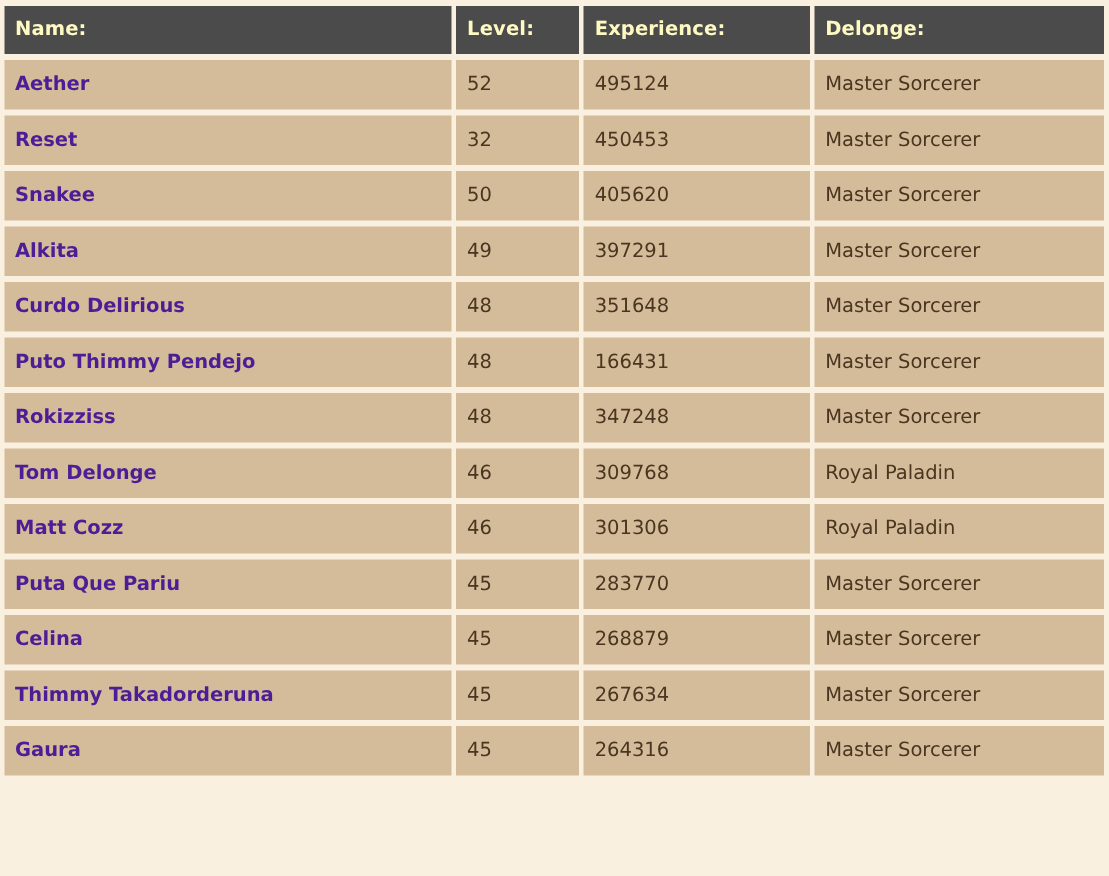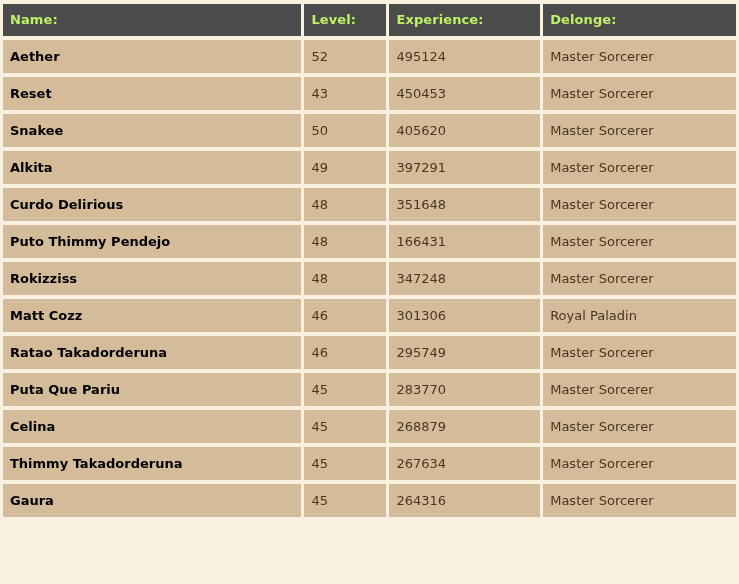--- a/index.html
+++ b/index.html
@@ -20,21 +20,21 @@
     border-collapse: separate;
     border-spacing: 3px 4px;
     margin: 0;
     padding: 0;
     table-layout: fixed;
   }
 
   
   #highscores-table thead th {
     background: #4b4b4b;
-    color: #bef264;
+    color: #fef9c3;
     font-weight: bold;
     font-size: 13px;
     text-align: left;
     padding: 8px 7px 9px 7px;
     vertical-align: middle;
     white-space: nowrap;
     letter-spacing: 0.1px;
   }
 
   
@@ -52,21 +52,21 @@
 
   .col-name   { width: 291px; }
   .col-level  { width: 80px;  }
   .col-exp    { width: 147px; }
   .col-voc    { width: 188px; }
 
   td.cell-name {
     font-weight: bold;
   }
   .player-link {
-    color: #000000;
+    color: #4c1d95;
     text-decoration: none;
     font-weight: bold;
     cursor: pointer;
   }
 
   td.cell-level,
   td.cell-exp,
   td.cell-voc {
     color: #4a3520;
   }
@@ -91,21 +91,21 @@
   </thead>
   <tbody id="table-body">
       <tr>
         <td class="cell-name"><a class="player-link">Aether</a></td>
         <td class="cell-level">52</td>
         <td class="cell-exp">495124</td>
         <td class="cell-voc">Master Sorcerer</td>
       </tr>
       <tr>
         <td class="cell-name"><a class="player-link">Reset</a></td>
-        <td class="cell-level">43</td>
+        <td class="cell-level">32</td>
         <td class="cell-exp">450453</td>
         <td class="cell-voc">Master Sorcerer</td>
       </tr>
       <tr>
         <td class="cell-name"><a class="player-link">Snakee</a></td>
         <td class="cell-level">50</td>
         <td class="cell-exp">405620</td>
         <td class="cell-voc">Master Sorcerer</td>
       </tr>
       <tr>
@@ -126,30 +126,30 @@
         <td class="cell-exp">166431</td>
         <td class="cell-voc">Master Sorcerer</td>
       </tr>
       <tr>
         <td class="cell-name"><a class="player-link">Rokizziss</a></td>
         <td class="cell-level">48</td>
         <td class="cell-exp">347248</td>
         <td class="cell-voc">Master Sorcerer</td>
       </tr>
       <tr>
+        <td class="cell-name"><a class="player-link">Tom Delonge</a></td>
+        <td class="cell-level">46</td>
+        <td class="cell-exp">309768</td>
+        <td class="cell-voc">Royal Paladin</td>
+      </tr>
+      <tr>
         <td class="cell-name"><a class="player-link">Matt Cozz</a></td>
         <td class="cell-level">46</td>
         <td class="cell-exp">301306</td>
         <td class="cell-voc">Royal Paladin</td>
-      </tr>
-      <tr>
-        <td class="cell-name"><a class="player-link">Ratao Takadorderuna</a></td>
-        <td class="cell-level">46</td>
-        <td class="cell-exp">295749</td>
-        <td class="cell-voc">Master Sorcerer</td>
       </tr>
       <tr>
         <td class="cell-name"><a class="player-link">Puta Que Pariu</a></td>
         <td class="cell-level">45</td>
         <td class="cell-exp">283770</td>
         <td class="cell-voc">Master Sorcerer</td>
       </tr>
       <tr>
         <td class="cell-name"><a class="player-link">Celina</a></td>
         <td class="cell-level">45</td>

